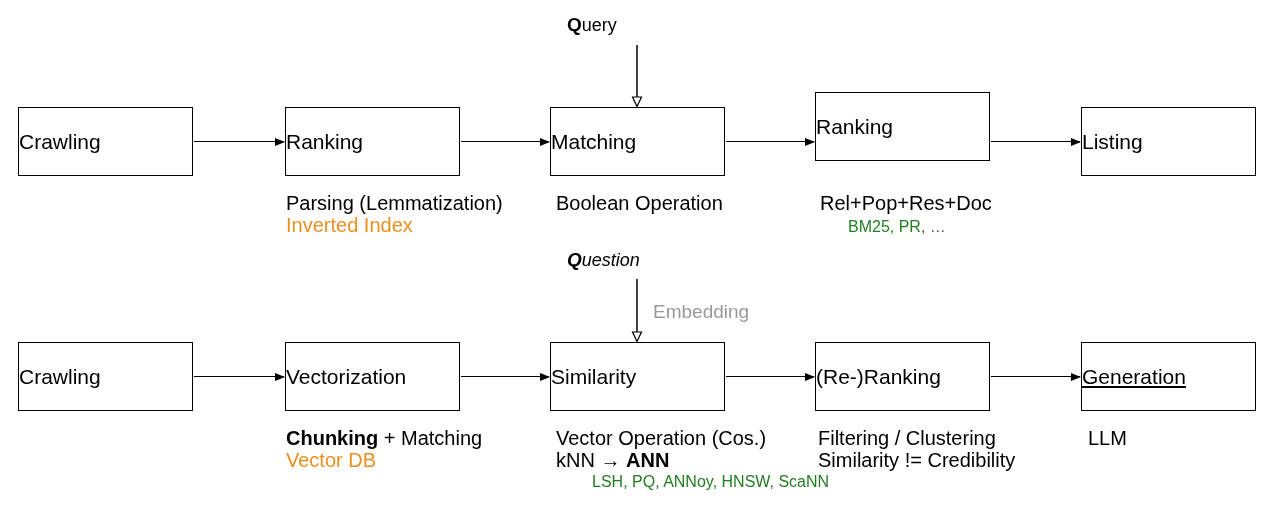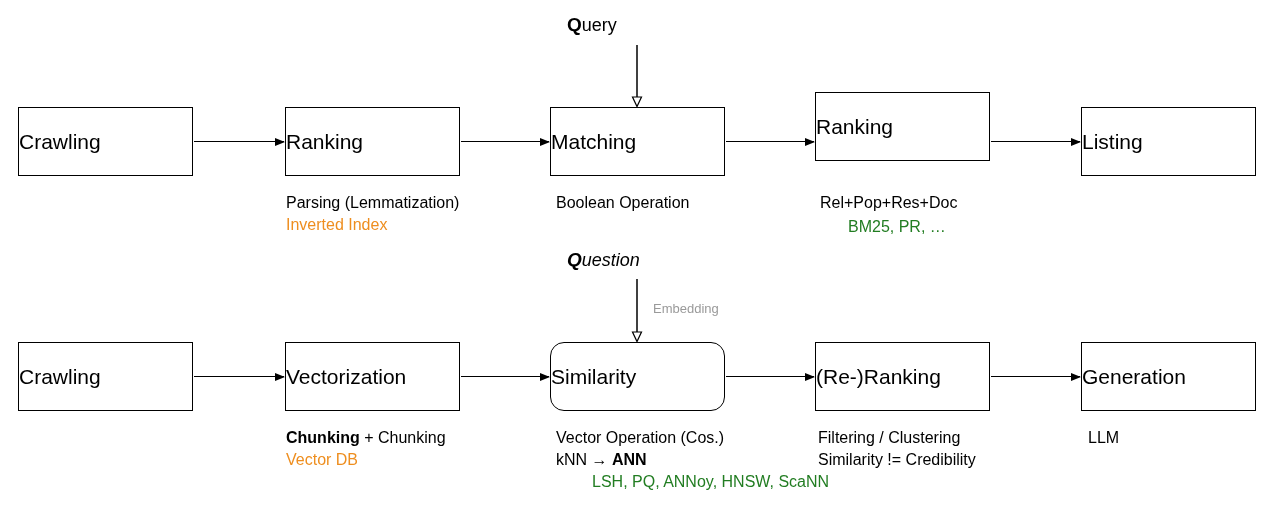--- a/index.html
+++ b/index.html
@@ -46,31 +46,31 @@
   .input-label {
     position: absolute;
     width: 140px;
     text-align: left;
     font-size: 18px;
     white-space: nowrap;
   }
   .input-label b { font-size: 19px; }
   .notes { position: absolute; }
   .note {
-    font-size: 16px;
+    font-size: 20px;
     line-height: 22px;
     white-space: nowrap;
   }
   .note.small { font-size: 16px; line-height: 21px; }
   .orange { color: var(--orange, #ee8e1f); }
   .green  { color: var(--green, #227d22); }
   .gray-label {
     position: absolute;
     color: var(--gray, #9a9a9a);
-    font-size: 13px;
+    font-size: 19px;
     white-space: nowrap;
   }
 </style>
 </head>
 <body>
 
 <div class="canvas">
 
   <div class="input-label" style="left:567px; top:14px;">
     <b>Q</b><span>uery</span>
@@ -126,38 +126,38 @@
   </svg>
 
   <div class="gray-label" style="left:653px; top:301px;">Embedding</div>
 
   <div class="box" style="left:18px;  top:342px;">
       <span>Crawling</span>
     </div>
   <div class="box" style="left:285px; top:342px;">
       <span>Vectorization</span>
     </div>
-  <div class="box" style="left:550px; top:342px;border-radius:14px;">
+  <div class="box" style="left:550px; top:342px;">
       <span>Similarity</span>
     </div>
   <div class="box" style="left:815px; top:342px;">
       <span>(Re-)Ranking</span>
     </div>
-  <div class="box" style="left:1081px;top:342px;">
+  <div class="box" style="left:1081px;top:342px;text-decoration:underline;">
       <span>Generation</span>
     </div>
 
   <div class="harrow" style="left:194px; top:376px; width:90px;"></div>
   <div class="harrow" style="left:461px; top:376px; width:88px;"></div>
   <div class="harrow" style="left:726px; top:376px; width:88px;"></div>
   <div class="harrow" style="left:991px; top:376px; width:89px;"></div>
 
   <div class="notes" style="left:286px; top:427px;">
     <div class="note">
-      <b>Chunking</b><span> + Chunking</span>
+      <b>Chunking</b><span> + Matching</span>
     </div>
     <div class="note orange">Vector DB</div>
   </div>
 
   <div class="notes" style="left:556px; top:427px;">
     <div class="note">Vector Operation (Cos.)</div>
     <div class="note">
       <span>kNN → </span><b>ANN</b>
     </div>
     <div class="note small green" style="padding-left:36px; margin-top:0;">LSH, PQ, ANNoy, HNSW, ScaNN</div>

